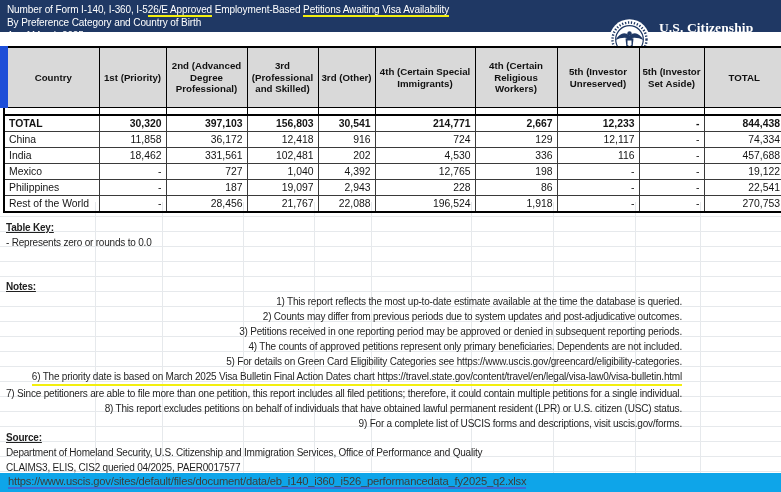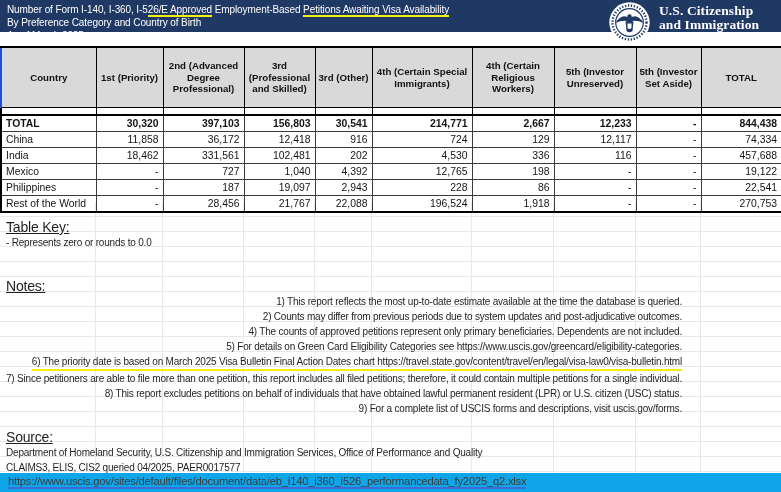--- a/index.html
+++ b/index.html
@@ -3,33 +3,33 @@
 <meta charset="utf-8">
 <style>
   html,body{margin:0;padding:0;}
   body{width:781px;height:492px;position:relative;overflow:hidden;background:#ffffff;
        font-family:"Liberation Sans",sans-serif;color:#1f1f1f;}
 
   
   .banner{position:absolute;top:0;left:0;width:781px;height:32px;background:#1f3864;color:#fff;}
   .banner-text{position:absolute;top:3px;left:7px;font-size:10px;line-height:13px;letter-spacing:-0.1px;white-space:nowrap;}
   .hl-under{border-bottom:2px solid #f3ef0e;padding-bottom:0px;}
-  .logo{position:absolute;top:2px;left:607px;width:174px;height:42px;}
+  .logo{position:absolute;top:19px;left:607px;width:174px;height:42px;}
   .seal{position:absolute;left:2px;top:0px;}
   .wordmark{position:absolute;left:52px;top:2px;font-family:"Liberation Serif",serif;
             font-weight:bold;font-size:13.5px;line-height:13.5px;color:#fff;letter-spacing:0.1px;}
 
   
   .tbl-wrap{position:absolute;top:46px;left:0;width:781px;}
   table{border-collapse:collapse;table-layout:fixed;width:781px;font-family:"Liberation Sans",sans-serif;}
   th,td{overflow:hidden;}
   thead th{background:#d9d9d9;border:1px solid #000;border-top:2px solid #000;
            font-size:9.7px;line-height:11.5px;font-weight:bold;text-align:center;
            vertical-align:middle;height:57px;padding:1px 2px;color:#111;}
-  thead th:first-child{border-left:2px solid #1d4ed8;}
+  thead th:first-child{border-left:8px solid #1d4ed8;}
   thead th:last-child{border-right:2px solid #000;}
   tr.spacer td{height:6px;border-left:1px solid #000;border-right:1px solid #000;border-bottom:2px solid #000;}
   tr.spacer td:first-child{border-left:2px solid #000;}
   tr.spacer td:last-child{border-right:2px solid #000;}
   tbody td{font-size:10.4px;line-height:14px;height:15px;border:1px solid #3a3a3a;
            text-align:right;padding:0 4px;white-space:nowrap;color:#141414;}
   tbody td:first-child{text-align:left;border-left:2px solid #000;}
   tbody td:last-child{border-right:2px solid #000;}
   tbody tr:last-child td{border-bottom:2px solid #000;}
   tr.bold-row td{font-weight:bold;}
@@ -40,21 +40,21 @@
       repeating-linear-gradient(to bottom,transparent 0 14px,#e6e9ec 14px 15px),
       linear-gradient(#e6e9ec,#e6e9ec),linear-gradient(#e6e9ec,#e6e9ec),linear-gradient(#e6e9ec,#e6e9ec),
       linear-gradient(#e6e9ec,#e6e9ec),linear-gradient(#e6e9ec,#e6e9ec),linear-gradient(#e6e9ec,#e6e9ec),
       linear-gradient(#e6e9ec,#e6e9ec),linear-gradient(#e6e9ec,#e6e9ec),linear-gradient(#e6e9ec,#e6e9ec);
     background-repeat:no-repeat;
     background-size:100% 100%,1px 100%,1px 100%,1px 100%,1px 100%,1px 100%,1px 100%,1px 100%,1px 100%,1px 100%;
     background-position:0 0,95px 0,162px 0,243px 0,314px 0,371px 0,471px 0,553px 0,635px 0,700px 0;}
 
   
   .section{position:absolute;left:6px;z-index:1;font-size:10px;letter-spacing:-0.2px;line-height:15px;white-space:nowrap;}
-  .sec-heading{font-weight:normal;text-decoration:underline;font-size:14px;}
+  .sec-heading{font-weight:bold;text-decoration:underline;font-size:10px;}
   .key-sec{top:220px;}
   .notes-sec{top:279px;}
   .notes-sec .note-line{line-height:15px;text-align:right;}
   .note-hl{border-bottom:2.5px solid #f3ef0e;display:inline-block;line-height:12.5px;margin-bottom:0;}
   .src-sec{top:430px;}
 
   
   .footer-bar{position:absolute;top:473px;left:0;width:781px;height:19px;background:#0ea5e9;z-index:2;padding-left:22px;}
   .footer-url{position:absolute;top:2px;left:8px;font-size:11.2px;letter-spacing:-0.2px;color:#3c3c3c;
               border-bottom:2px solid #3f6ad4;padding-bottom:0px;white-space:nowrap;}
@@ -207,20 +207,21 @@
 
 <div class="section key-sec">
   <div class="sec-heading">Table Key:</div>
   <div>- Represents zero or rounds to 0.0</div>
 </div>
 
 <div class="section notes-sec">
   <div class="sec-heading">Notes:</div>
   <div class="note-line">1) This report reflects the most up-to-date estimate available at the time the database is queried.</div>
   <div class="note-line">2) Counts may differ from previous periods due to system updates and post-adjudicative outcomes.</div>
+  <div class="note-line">3) Petitions received in one reporting period may be approved or denied in subsequent reporting periods.</div>
   <div class="note-line">4) The counts of approved petitions represent only primary beneficiaries. Dependents are not included.</div>
   <div class="note-line">5) For details on Green Card Eligibility Categories see https://www.uscis.gov/greencard/eligibility-categories.</div>
   <div class="note-line"><span class="note-hl">6) The priority date is based on March 2025 Visa Bulletin Final Action Dates chart https://travel.state.gov/content/travel/en/legal/visa-law0/visa-bulletin.html</span></div>
   <div class="note-line">7) Since petitioners are able to file more than one petition, this report includes all filed petitions; therefore, it could contain multiple petitions for a single individual.</div>
   <div class="note-line">8) This report excludes petitions on behalf of individuals that have obtained lawful permanent resident (LPR) or U.S. citizen (USC) status.</div>
   <div class="note-line">9) For a complete list of USCIS forms and descriptions, visit uscis.gov/forms.</div>
 </div>
 
 <div class="section src-sec">
   <div class="sec-heading">Source:</div>

